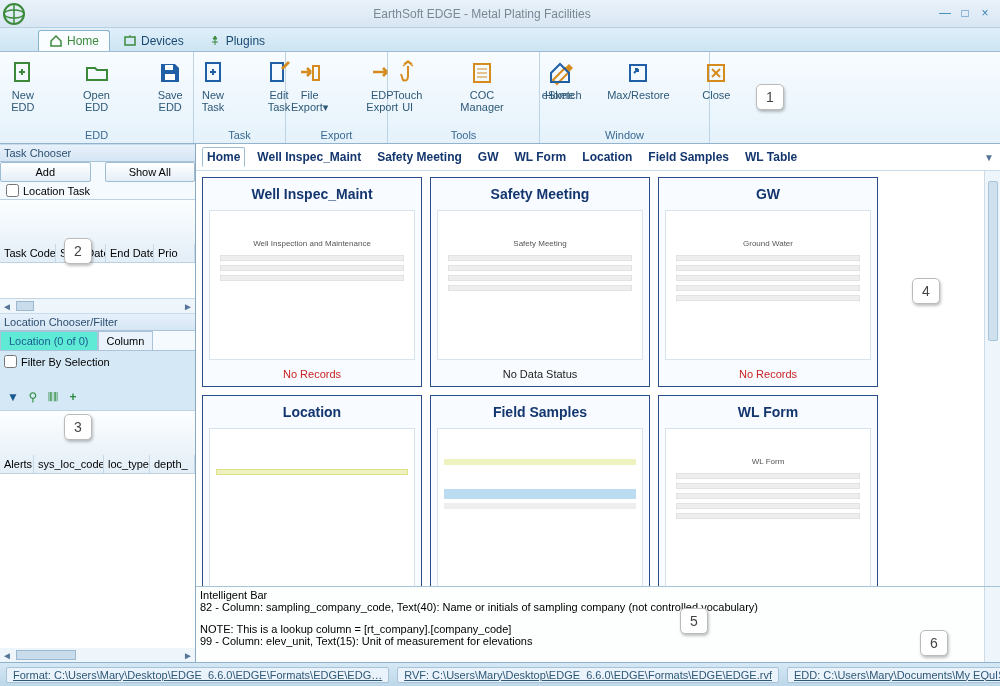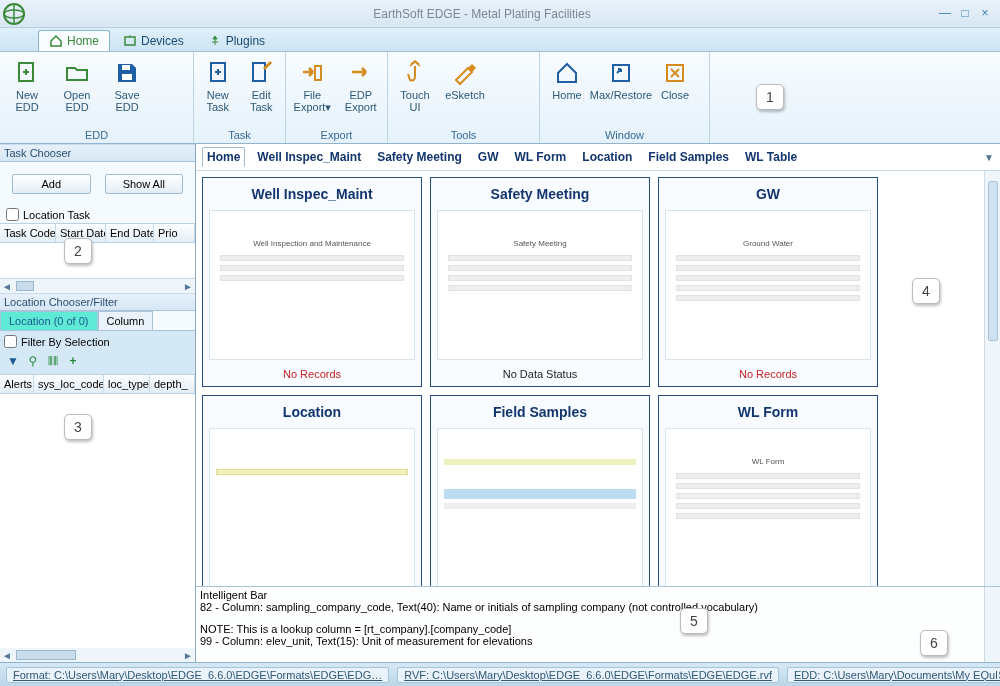--- a/index.html
+++ b/index.html
@@ -15,43 +15,43 @@
 
   
   .tabrow { height:24px; display:flex; align-items:flex-end; padding-left:38px; gap:2px; background:linear-gradient(#dff0fa,#cde4f2); border-bottom:1px solid #9fbdd2;}
   .menutab { display:flex; align-items:center; gap:4px; padding:3px 10px; font-size:12px; color:#1a4a73; border:1px solid transparent; border-bottom:none; border-radius:3px 3px 0 0; cursor:pointer;}
   .menutab.active { background:#fafdff; border-color:#88b4d2; color:#3a8a3a; }
   .menutab .ticon { width:14px; height:14px; }
 
   
   .ribbon { height:92px; background:linear-gradient(#f8fcff,#e5f2fb); border-bottom:1px solid #92b3cb; display:flex; }
   .rgroup { border-right:1px solid #bcd4e5; display:flex; flex-direction:column; padding:2px 2px 0 2px; position:relative;}
-  .rgroup-body { display:flex; flex:1; align-items:flex-start;}
+  .rgroup-body { display:flex; flex:1; align-items:flex-start;gap:32px;}
   .rgroup-label { text-align:center; font-size:11px; color:#3a6a92; padding:1px 0 2px 0;}
   .rbtn { display:flex; flex-direction:column; align-items:center; justify-content:flex-start; width:50px; padding:4px 2px 0 2px; cursor:pointer; border:1px solid transparent; border-radius:3px;}
   .rbtn .ricon { width:28px; height:28px; display:flex; align-items:center; justify-content:center;}
   .rbtn .rlabel { font-size:11px; color:#2d5877; text-align:center; line-height:12px; margin-top:2px; min-height:24px;}
   .rbtn.wide { width:58px; }
 
   
   .leftcol { position:absolute; top:144px; left:0; width:196px; bottom:24px; background:#f5faff; border-right:1px solid #8aa9c2; display:flex; flex-direction:column;}
   .panel-title { background:linear-gradient(#e7f1fb,#d5e6f4); font-size:11px; color:#2b4f70; padding:2px 4px; border-bottom:1px solid #aac3d8; border-top:1px solid #c7dced;}
-  .smallbtns { display:flex; gap:14px; padding:12px;}
+  .smallbtns { display:flex; gap:14px; padding:0;}
   .smallbtn { flex:1; font-size:11px; padding:3px 0; background:linear-gradient(#fff,#e4eef7); border:1px solid #9fbdd2; border-radius:2px; cursor:pointer; text-align:center;}
   .chkrow { display:flex; align-items:center; gap:4px; font-size:11px; padding:2px 6px;}
   .gridhead { display:flex; font-size:11px; background:linear-gradient(#fcfeff,#e3eef7); border-top:1px solid #bcd2e3; border-bottom:1px solid #bcd2e3;}
-  .gridhead .gh { padding:3px 4px; border-right:1px solid #c7d8e6; white-space:nowrap; overflow:hidden;}
+  .gridhead .gh { padding:3px 4px; border-right:1px solid #c7d8e6; white-space:nowrap; overflow:hidden;margin-top:44px;}
   .gridbody { flex:0 0 36px; background:#fff; border-bottom:1px solid #c4d6e4; position:relative;}
   .gridscroll { height:14px; background:#eef5fb; display:flex; align-items:center;}
   .gridscroll .thumb{ height:10px; width:18px; background:#c8dceb; border:1px solid #9ab9d0; margin-left:2px;}
   .gridscroll .arrow{ width:14px; text-align:center; font-size:10px; color:#557698;}
   .subtabs { display:flex; font-size:11px; border-bottom:1px solid #aac3d8;}
   .subtab { padding:3px 8px; border:1px solid #aac3d8; border-bottom:none; background:#eaf3fb; cursor:pointer;}
   .subtab.active { background:#5eead4; color:#1b5b90;}
-  .filterbar { background:#d5e8f6; padding:4px 4px; display:flex; flex-direction:column; gap:4px;}
+  .filterbar { background:#d5e8f6; padding:4px 4px; display:flex; flex-direction:column; gap:20px;}
   .iconrow { display:flex; gap:6px; padding:2px 2px;}
   .iconrow span { width:14px; height:14px; font-size:12px; color:#1f73b9; cursor:pointer; display:flex; align-items:center; justify-content:center;}
   .gridbody2 { flex:1; background:#fff;}
 
   
   .main { position:absolute; top:144px; left:196px; right:0; bottom:24px; background:#fff; display:flex; flex-direction:column;}
   .doctabs { display:flex; gap:8px; padding:3px 6px; font-size:12px; flex-wrap:nowrap; border-bottom:1px solid #c8d9e7; align-items:center;}
   .doctab { color:#13366f; font-weight:bold; padding:2px 4px; cursor:pointer; white-space:nowrap;}
   .doctab.active { background:#fff; border:1px solid #9fbdd2; border-bottom:1px solid #fff; border-radius:2px 2px 0 0;}
   .tiles { flex:1; overflow:auto; padding:6px 10px 0 6px; background:#fff; position:relative;}
@@ -221,20 +221,32 @@
               <path d="M13 6 V16 Q13 22 8 20 L6 14" fill="none" stroke="#d68b1e" stroke-width="2"></path>
               <path d="M9 4 L13 1 L17 4 M8 6 L13 2 L18 6" stroke="#d68b1e" stroke-width="1.5" fill="none"></path>
             </svg>
           </span>
         <span class="rlabel" style="white-space:pre-line">Touch
 UI</span>
       </div>
       <div class="rbtn">
         <span class="ricon">
             <svg width="26" height="26" viewBox="0 0 26 26">
+              <rect x="5" y="4" width="16" height="18" fill="none" stroke="#d68b1e" stroke-width="2"></rect>
+              <line x1="8" y1="9" x2="18" y2="9" stroke="#d68b1e"></line>
+              <line x1="8" y1="13" x2="18" y2="13" stroke="#d68b1e"></line>
+              <line x1="8" y1="17" x2="18" y2="17" stroke="#d68b1e"></line>
+            </svg>
+          </span>
+        <span class="rlabel" style="white-space:pre-line">COC
+Manager</span>
+      </div>
+      <div class="rbtn">
+        <span class="ricon">
+            <svg width="26" height="26" viewBox="0 0 26 26">
               <path d="M4 20 L16 8 L20 12 L8 24 Z" fill="none" stroke="#d68b1e" stroke-width="2"></path>
               <path d="M16 8 L20 4 L24 8 L20 12" fill="#d68b1e"></path>
             </svg>
           </span>
         <span class="rlabel" style="white-space:pre-line">eSketch</span>
       </div>
     </div>
     <div class="rgroup-label">Tools</div>
   </div>
 

